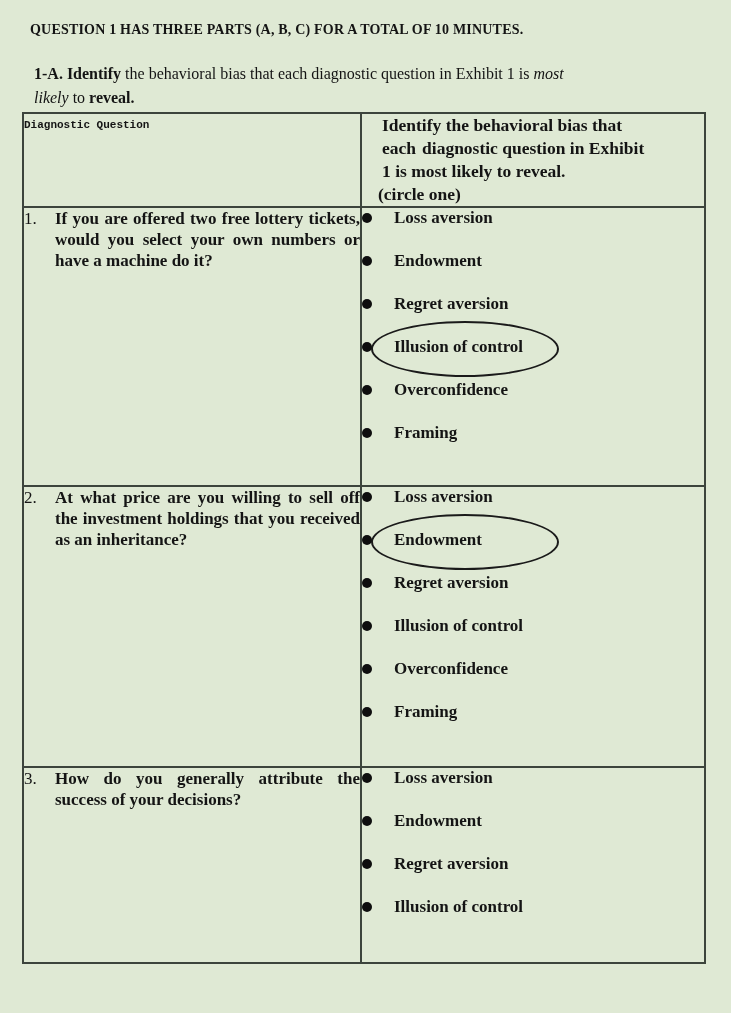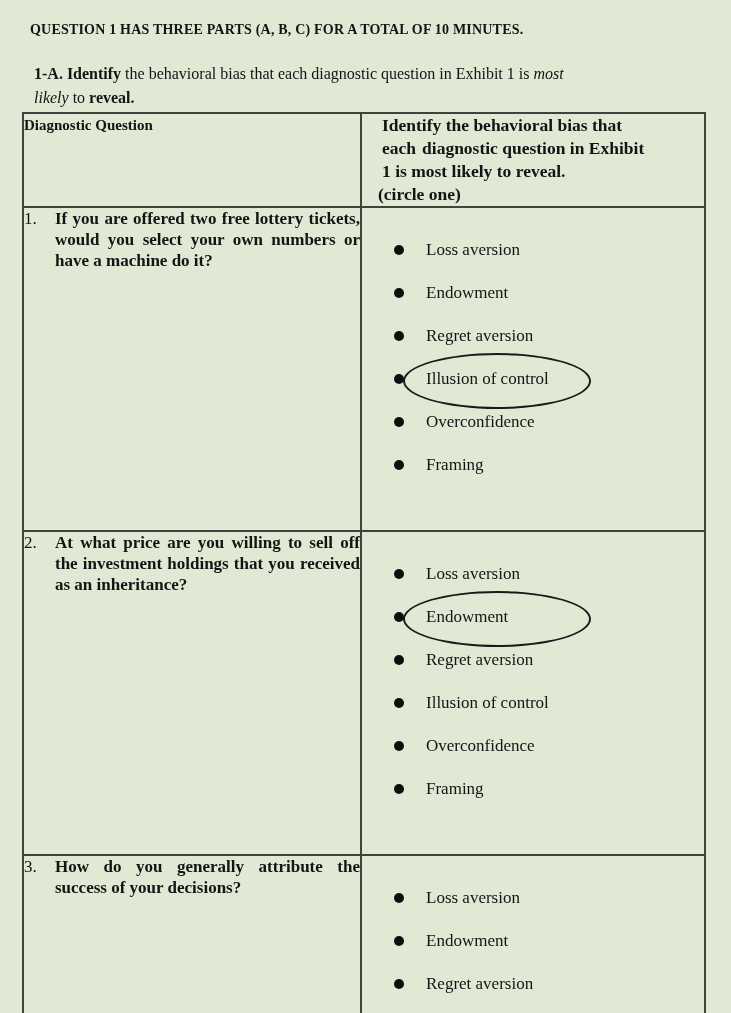--- a/index.html
+++ b/index.html
@@ -47,24 +47,25 @@
   table.diag th, table.diag td {
     border: 2px solid #3c443c;
     vertical-align: top;
     padding: 0;
   }
   th.col1 { width: 336px; }
   th.col2 { width: 342px; }
   th.col1 {
     height: 87px;
     text-align: left;
-    font-size: 15px;
+    font-size: 11px;
     font-weight: bold;
     padding: 4px 6px 0 7px;
     line-height: 23px;
+    font-family: Liberation Mono, monospace;
   }
   th.col2 {
     font-weight: bold;
     font-size: 17.5px;
     line-height: 23px;
     text-align: left;
     padding-top: 4px;
   }
   .h2line { padding-left: 20px; }
   .h2circle { padding-left: 16px; }
@@ -85,22 +86,23 @@
     line-height: 21px;
     text-align: justify;
     font-weight: bold;
   }
   td.ocell { padding: 24px 6px 0 10px; }
   td.r1 { height: 277px; }
   td.r2 { height: 279px; }
   td.r3 { height: 194px; }
   ul.opts {
     list-style: none;
-    margin: 16px;
-    padding: 16px;
+    margin: 0;
+    padding: 0;
+    font-weight: bold;
   }
   ul.opts li {
     position: relative;
     height: 20px;
     margin-bottom: 23px;
     font-size: 17px;
     line-height: 20px;
     white-space: nowrap;
   }
   .bullet {

